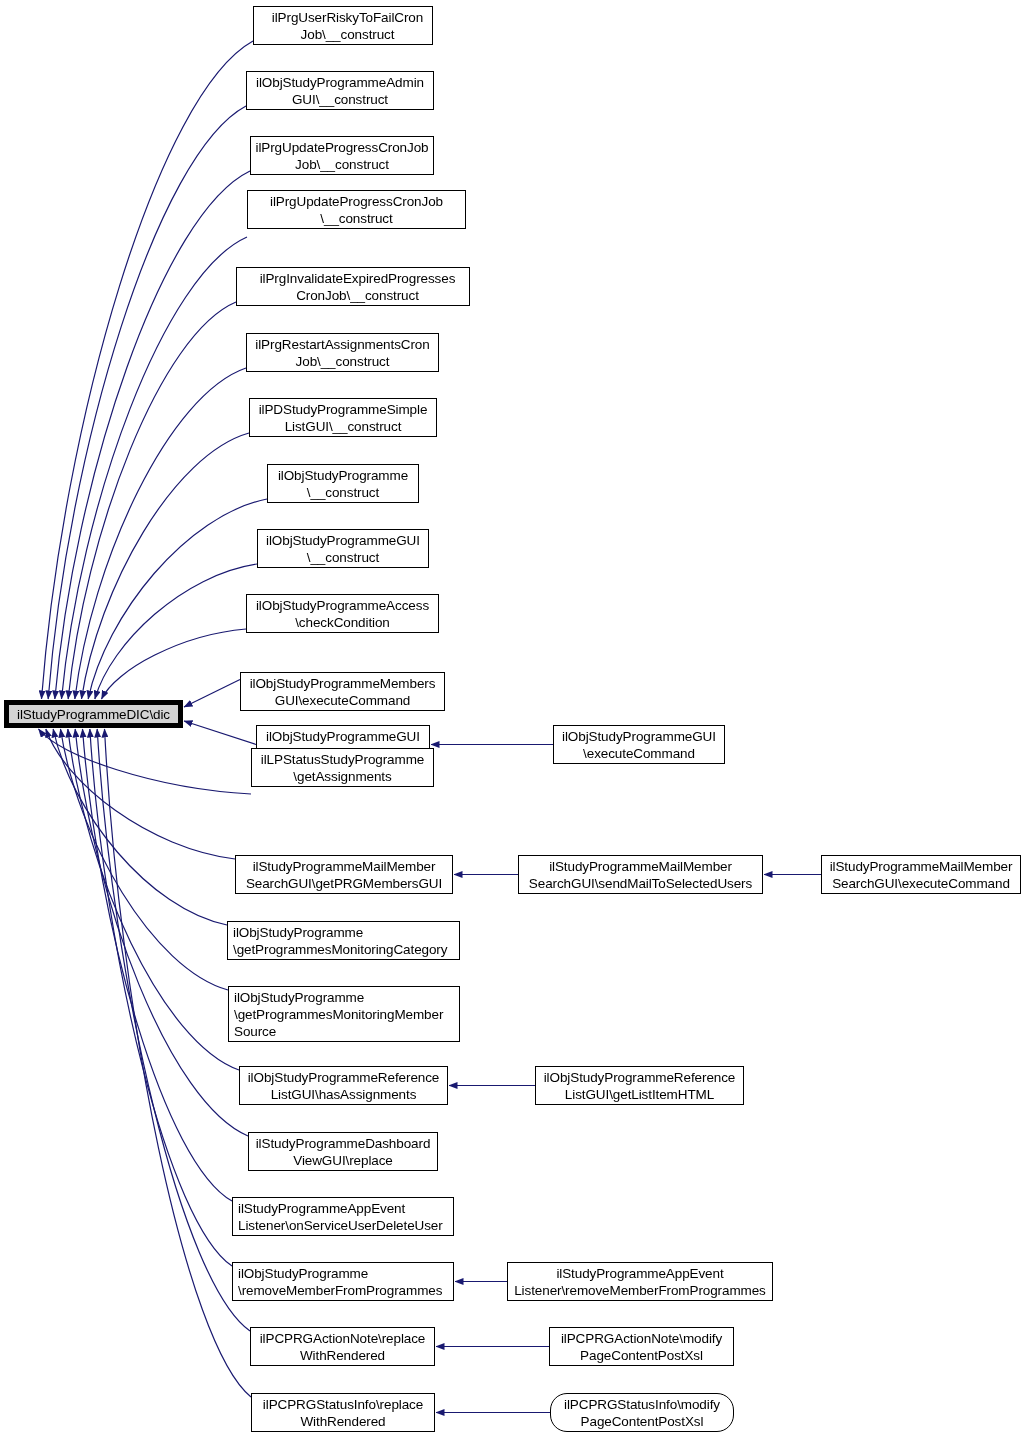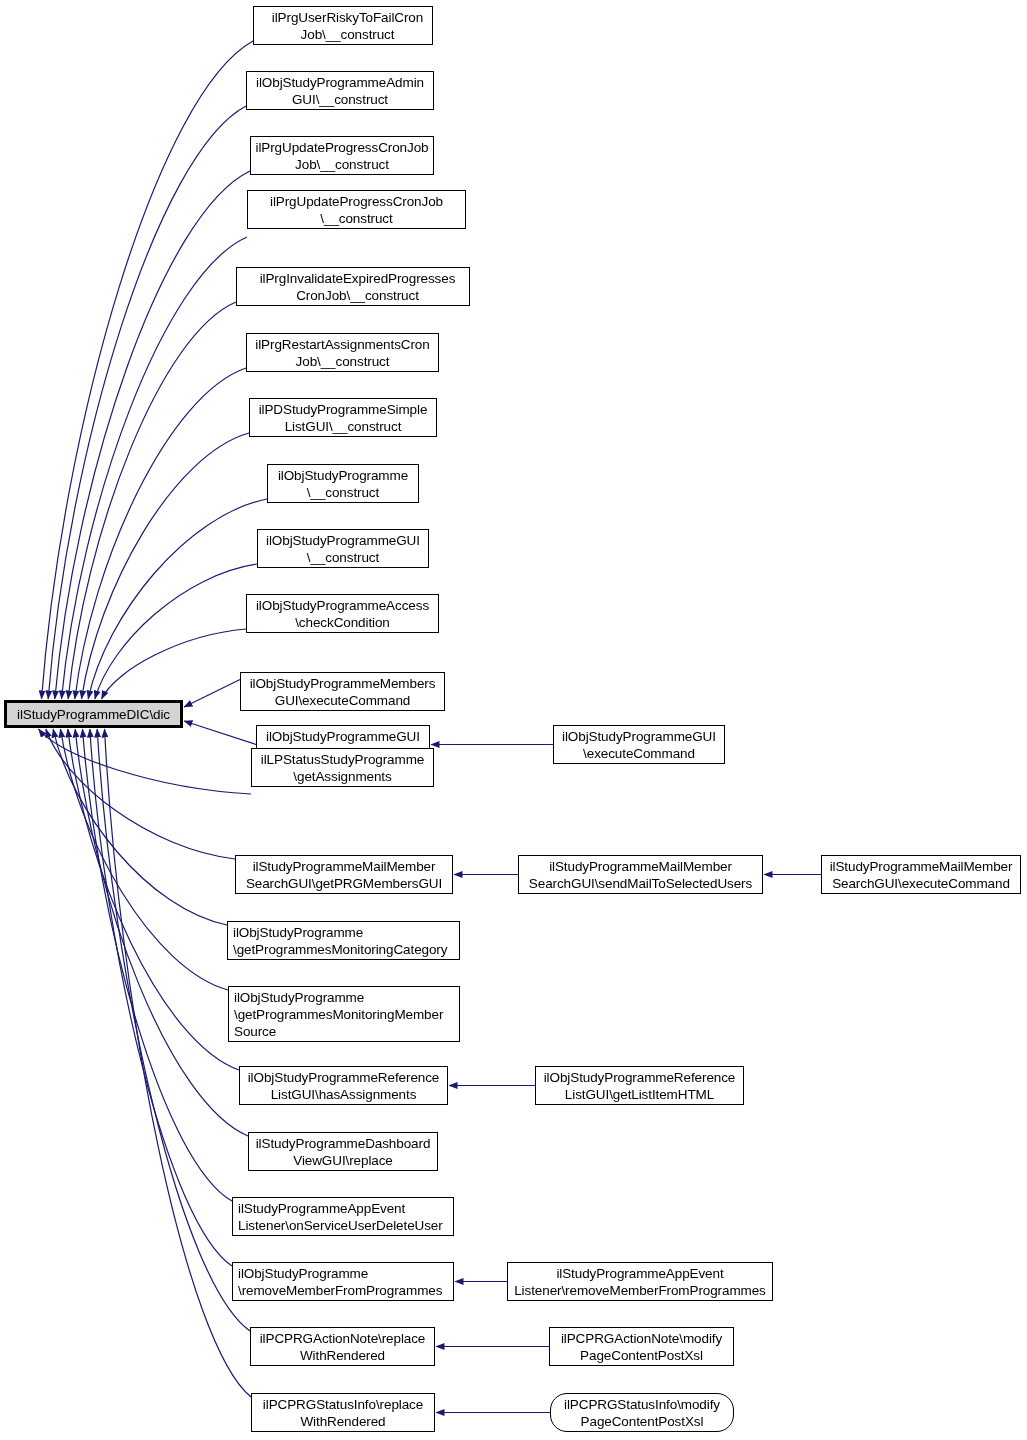--- a/index.html
+++ b/index.html
@@ -35,21 +35,21 @@
     display: flex;
     align-items: center;
     justify-content: center;
     text-align: center;
     padding: 2px 3px;
     white-space: pre-line;
     letter-spacing: -0.1px;
   }
   .node.root {
     background: #d3d3d3;
-    border: 3px solid #000000;
+    border: 5px solid #000000;
     justify-content: center;
   }
   .node.leftalign {
     justify-content: flex-start;
     text-align: left;
     padding-left: 5px;
   }
 </style>
 </head>
 <body>

